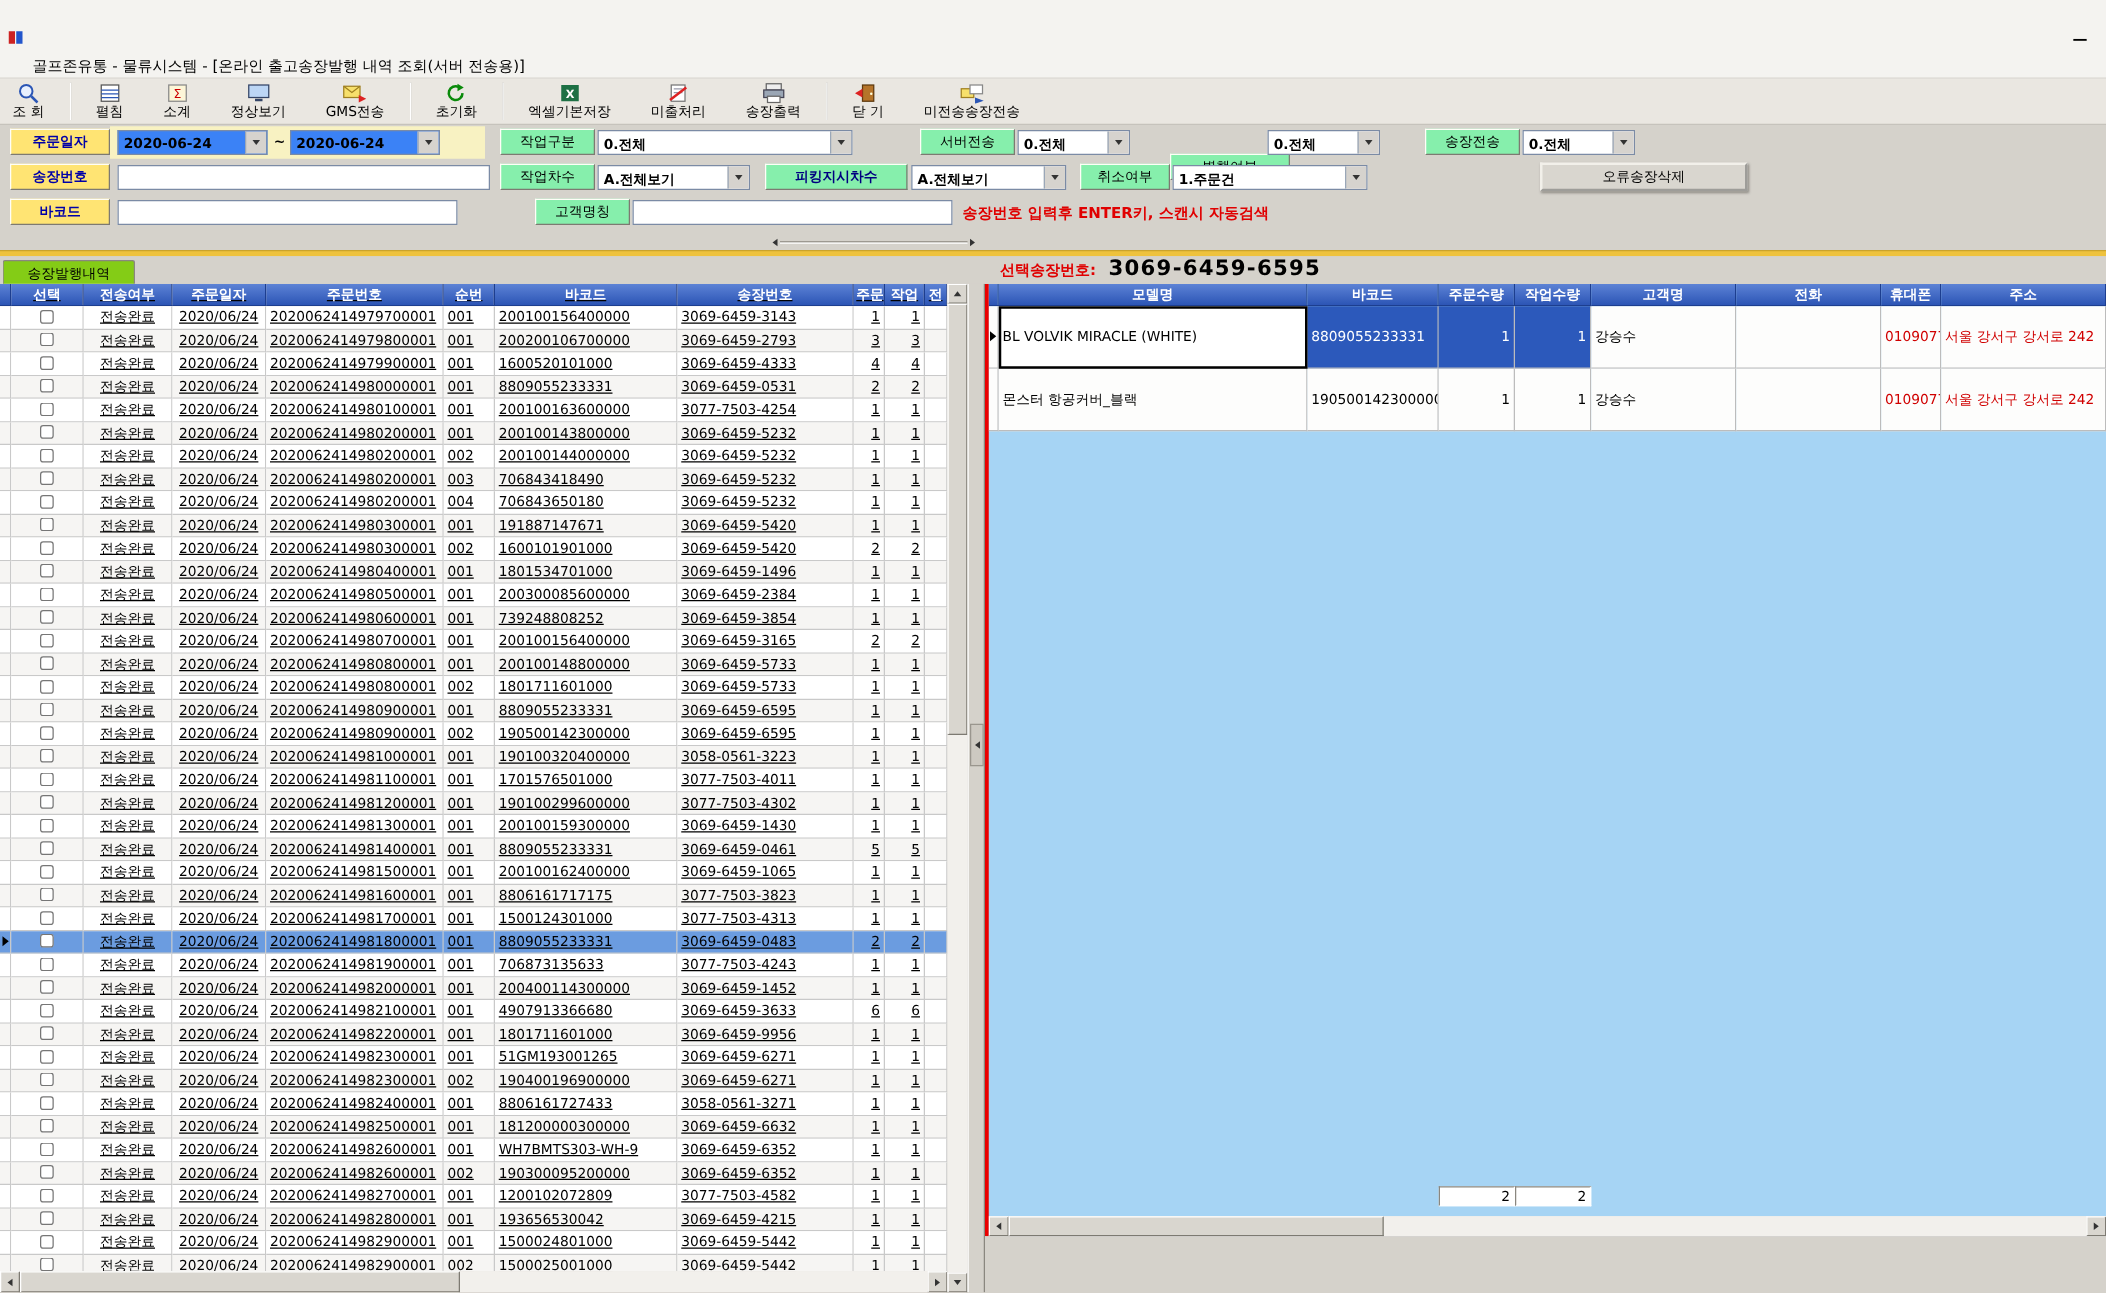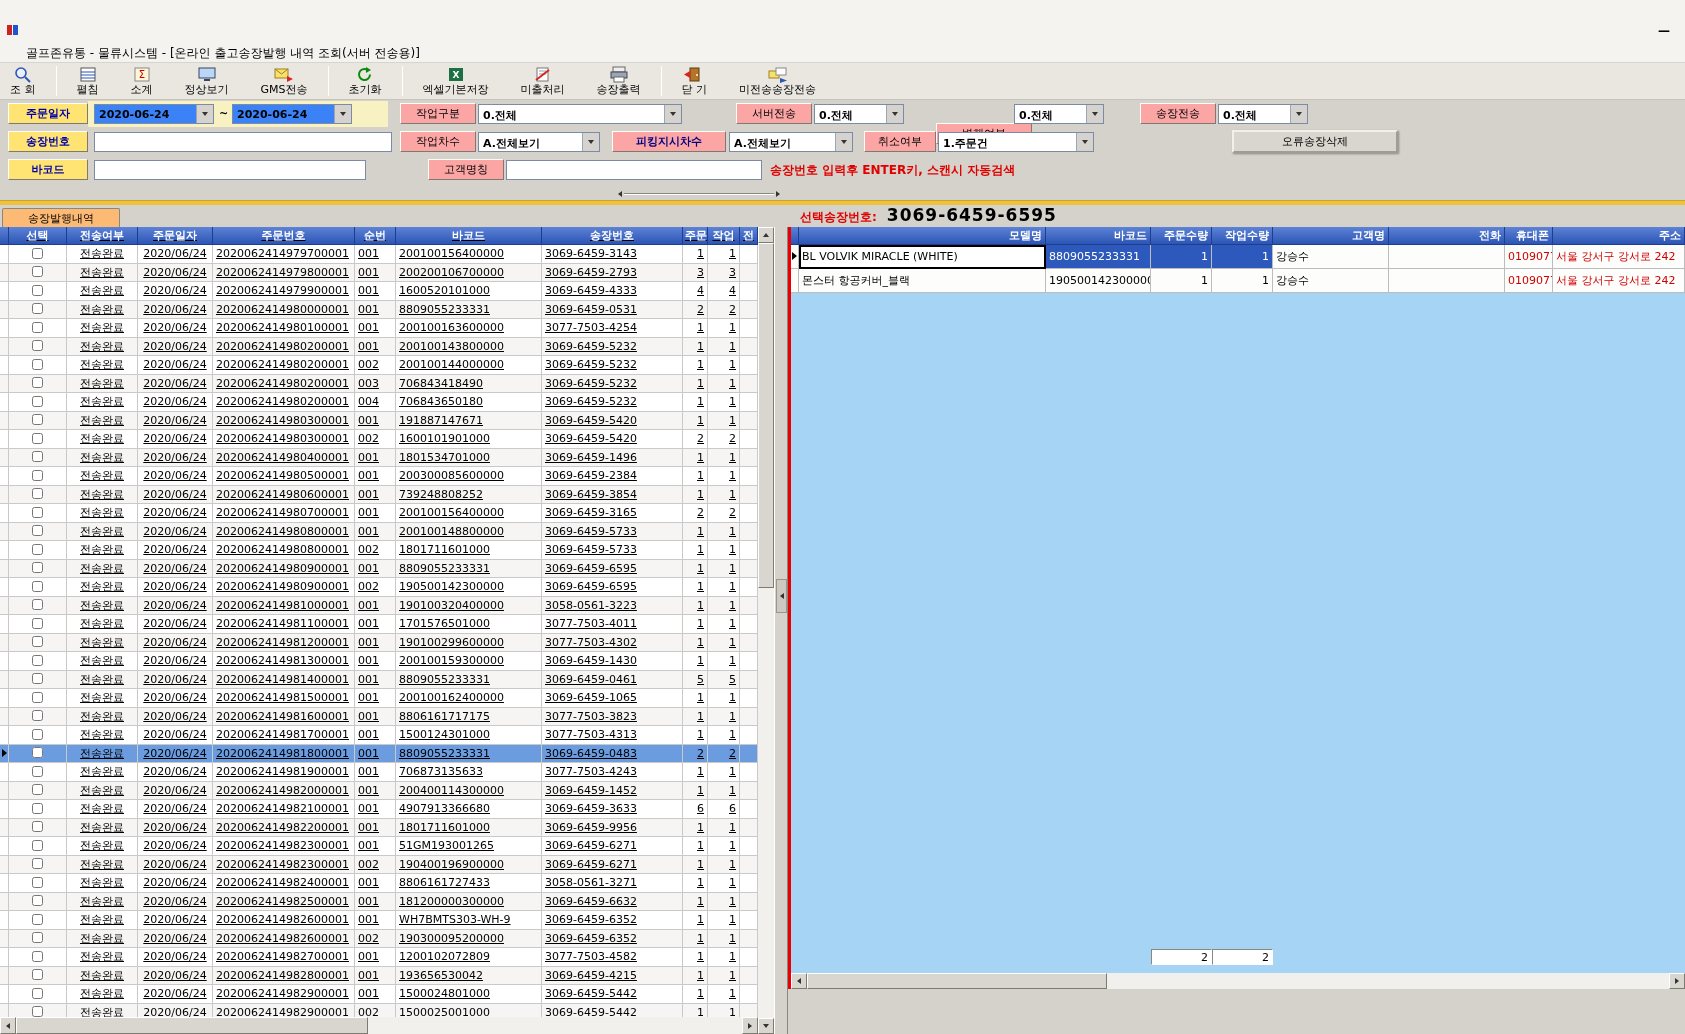--- a/index.html
+++ b/index.html
@@ -21,42 +21,42 @@
   .menu-item { padding:1px 7px; font-size:12px; }
 
   
   .toolbar { flex:0 0 37px; background:#eae7e1; border-bottom:1px solid #c6c3bc; display:flex; align-items:center; gap:24px; padding:0 6px; }
   .tbtn { display:flex; flex-direction:column; align-items:center; gap:0; padding:1px 4px; font-size:11px; line-height:13px; white-space:nowrap; }
   .ticon { height:17px; display:flex; align-items:center; }
   .tsep { width:1px; height:30px; background:#a7a49c; border-right:1px solid #fff; margin:0 -8px; }
 
   
   .filterbar { flex:0 0 86px; position:relative; background:#d5d2cb; }
-  .flab { position:absolute; height:21px; background:#fca5a5; border:1px solid; border-color:#fffef8 #7d7a72 #7d7a72 #fffef8; display:flex; align-items:center; justify-content:center; white-space:nowrap; }
+  .flab { position:absolute; height:21px; background:#86efac; border:1px solid; border-color:#fffef8 #7d7a72 #7d7a72 #fffef8; display:flex; align-items:center; justify-content:center; white-space:nowrap; }
   .flab.yellow { background:#ffe473; color:#0000a8; font-weight:bold; }
   .flab.navy { color:#000080; font-weight:bold; }
   .finput { position:absolute; height:20px; background:#fff; border:1px solid #7b8ba5; padding:0 3px; font-family:inherit; font-size:11px; }
   .combo { position:absolute; height:20px; border:1px solid #7b8ba5; background:#fff; display:flex; overflow:hidden; }
   .combo.yellowish { background:#3b82f6; }
   .combo .ct { flex:1; padding:3px 3px 0 4px; white-space:nowrap; overflow:hidden; font-weight:bold; }
   .combo .ca { width:17px; background:#d6d3ce; border-left:1px solid #9aa7b8; display:flex; align-items:center; justify-content:center; }
   .date-strip { position:absolute; left:88px; top:1px; width:300px; height:26px; background:#f8f2c2; }
   .tilde { position:absolute; font-weight:bold; }
   .push-btn { position:absolute; background:#d9d6cf; border:2px outset #f2f0ea; box-shadow:1px 1px 2px #8a8780; display:flex; align-items:center; justify-content:center; white-space:nowrap; }
   .notice { position:absolute; color:#e00000; font-weight:bold; font-size:12px; white-space:nowrap; }
 
   
   .presep { flex:0 0 14px; position:relative; background:#d5d2cb; }
   .mini-sb { position:absolute; left:618px; top:5px; width:162px; height:6px; display:flex; align-items:center; gap:2px; }
   .mini-line { flex:1; height:2px; border-top:1px solid #8a877f; border-bottom:1px solid #fff; }
   .goldline { flex:0 0 5px; background:#eec23d; border-top:1px solid #caa32c; }
 
   
   .tabrow { flex:0 0 22px; position:relative; background:#d5d2cb; }
-  .tab { position:absolute; left:2px; bottom:0; width:118px; height:19px; background:#fdba74; border:1px solid #8a877f; border-bottom:none; border-radius:2px 2px 0 0; display:flex; align-items:center; justify-content:center; }
+  .tab { position:absolute; left:2px; bottom:0; width:106px; height:19px; background:#84cc16; border:1px solid #8a877f; border-bottom:none; border-radius:2px 2px 0 0; display:flex; align-items:center; justify-content:center; }
   .selinv { position:absolute; left:800px; top:0; display:flex; align-items:baseline; gap:10px; }
   .selinv-label { color:#e00000; font-weight:bold; font-size:12px; }
   .selinv-no { font-weight:bold; font-size:17px; letter-spacing:1px; }
 
   
   .gridrow { flex:1 1 auto; display:flex; overflow:hidden; }
 
   .left-panel { flex:0 0 758px; width:758px; display:flex; flex-direction:column; overflow:hidden; }
   table.grid { border-collapse:separate; border-spacing:0; table-layout:fixed; width:758px;text-decoration:underline; }
   .grid th { background:linear-gradient(#5d83d6,#2c55b5); color:#fff; font-weight:bold; font-size:11px; height:18px; border-right:1px solid #1d3e8f; border-bottom:1px solid #1d3e8f; padding:0 2px; overflow:hidden; white-space:nowrap; text-align:center; }
@@ -84,22 +84,22 @@
   .vscroll .sbtn { width:100%; height:16px; flex:0 0 16px; }
   .vtrack { flex:1; position:relative; }
   .vthumb { position:absolute; top:0; left:0; width:100%; height:345px; background:#d9d6cf; border:1px solid; border-color:#fff #7d7a72 #7d7a72 #fff; }
   .vsplit { flex:0 0 14px; width:14px; background:#d5d2cb; border-left:1px solid #fff; border-right:1px solid #8a877f; position:relative; }
   .split-btn { position:absolute; top:352px; left:1px; width:11px; height:34px; background:#cdc9c1; border:1px solid #9a968e; display:flex; align-items:center; justify-content:center; }
 
   
   .right-panel { flex:1 1 auto; display:flex; flex-direction:column; overflow:hidden; }
   .rzone { flex:0 0 762px; border-left:3px solid #ea0000; background:#a6d4f4; display:flex; flex-direction:column; overflow:hidden; }
   table.rgrid { border-collapse:separate; border-spacing:0; table-layout:fixed; width:894px; }
-  .rgrid th { background:linear-gradient(#5d83d6,#2c55b5); color:#fff; font-weight:bold; height:18px; border-right:1px solid #1d3e8f; border-bottom:1px solid #1d3e8f; padding:0 3px; overflow:hidden; white-space:nowrap; text-align:right; }
-  .rgrid td { height:18.5px; background:#fdfdfc; border-right:1px solid #bcbcbc; border-bottom:1px solid #bcbcbc; padding:4px 3px; overflow:hidden; white-space:nowrap; }
+  .rgrid th { background:linear-gradient(#5d83d6,#2c55b5); color:#fff; font-weight:bold; height:18px; border-right:1px solid #1d3e8f; border-bottom:1px solid #1d3e8f; padding:0 3px; overflow:hidden; white-space:nowrap; text-align:center; }
+  .rgrid td { height:18.5px; background:#fdfdfc; border-right:1px solid #bcbcbc; border-bottom:1px solid #bcbcbc; padding:17px 3px; overflow:hidden; white-space:nowrap; }
   .rgrid .bluecell { background:#2c59bb; color:#fff; }
   .rgrid .focus-cell { outline:2px solid #000; outline-offset:-2px; background:#fff; }
   .rgrid .r-q { text-align:right; }
   .rgrid .r-red { color:#d00000; }
   .rfill { flex:1 1 auto; }
   .rtotals { flex:0 0 16px; display:flex; padding-left:360px; }
   .rtot-box { width:61px; height:16px; background:#fff; border:1px solid; border-color:#8a877f #fff #fff #8a877f; text-align:right; padding:1px 3px 0 0; }
   .rgap { flex:0 0 8px; }
   .rhscroll { flex:0 0 16px; display:flex; background:#f2f0ec; }
   .rbottom { flex:0 0 66px; background:#d5d2cb; }

